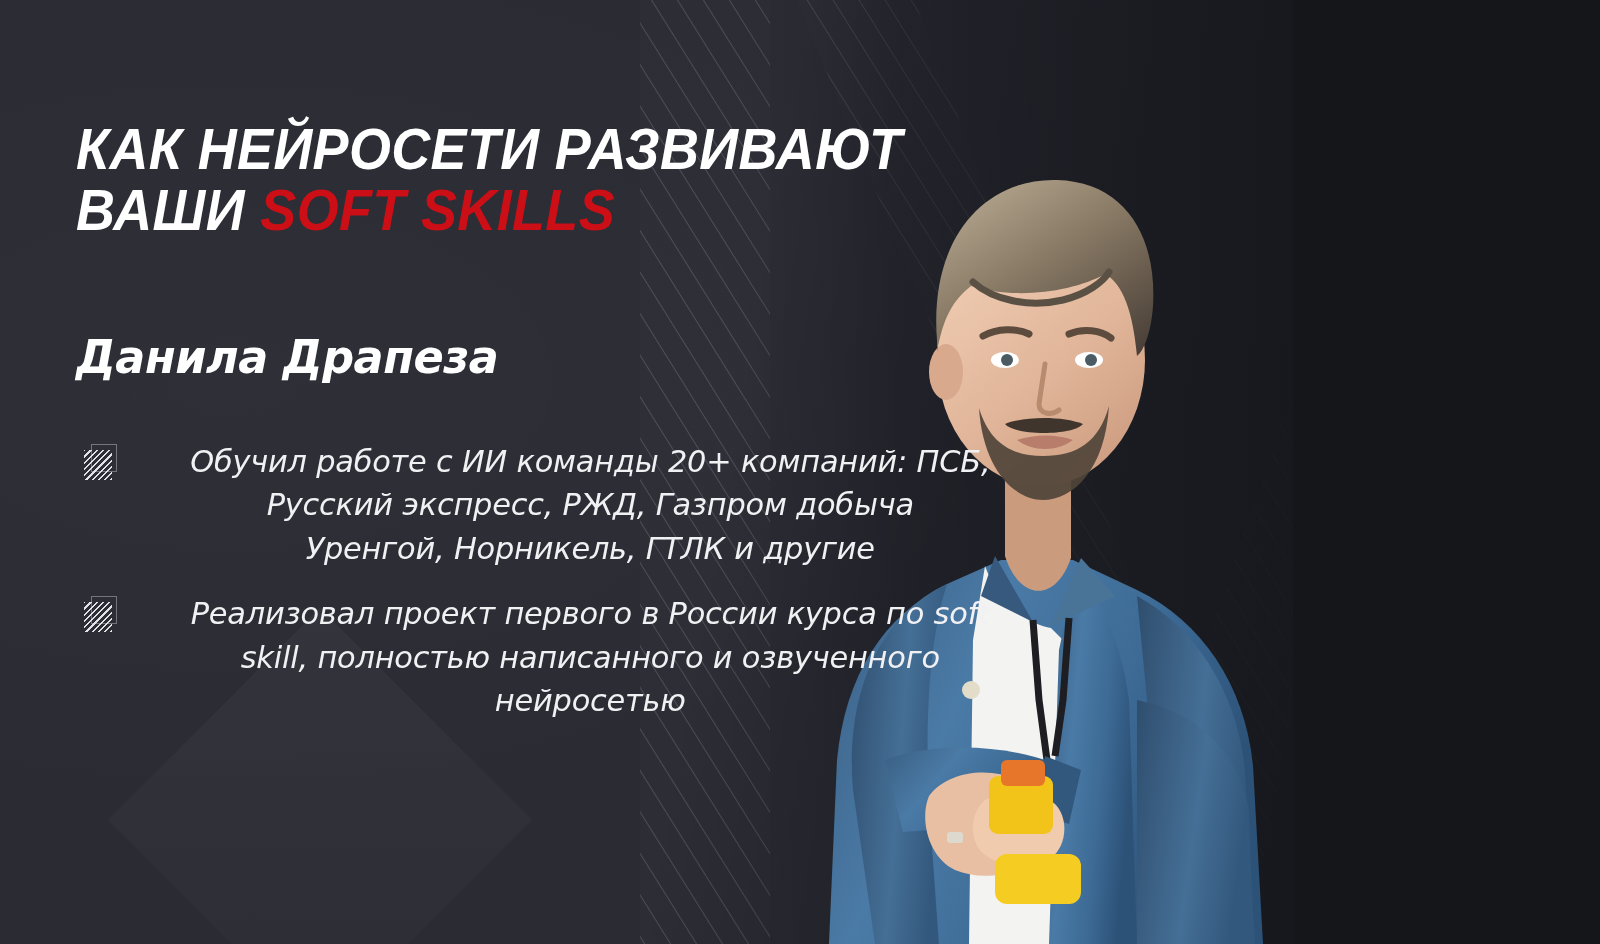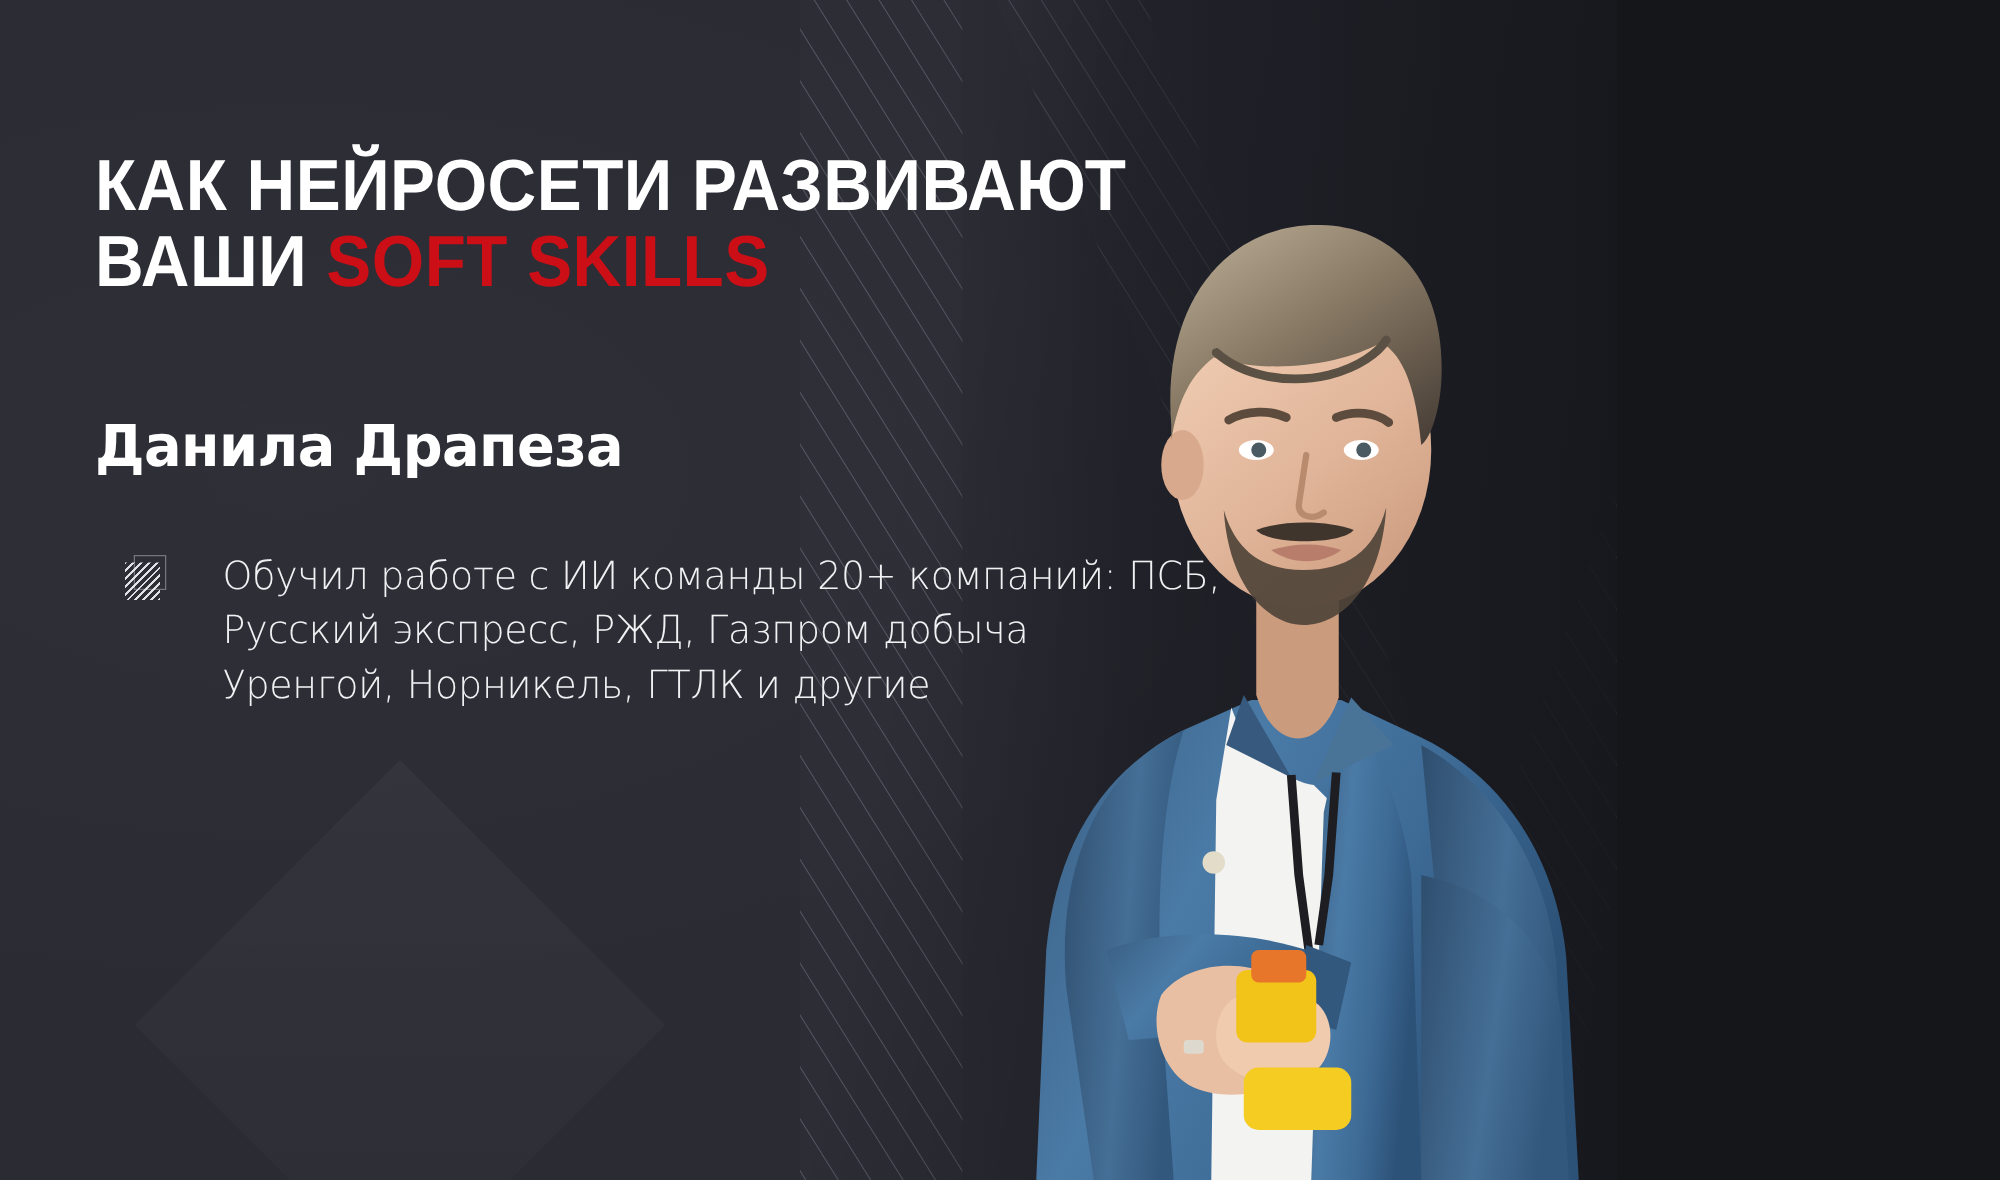--- a/index.html
+++ b/index.html
@@ -9,20 +9,21 @@
     background: #15161a;
   }
 
   .slide {
     position: relative;
     width: 1293px;
     height: 944px;
     overflow: hidden;
     background: #2a2b33;
     font-family: "Liberation Sans", sans-serif;
+    font-style: italic;
     -webkit-font-smoothing: antialiased;
   }
 
   
 
   .bg-base {
     position: absolute;
     inset: 0;
     background: #2a2b33;
   }
@@ -108,25 +109,26 @@
     line-height: 1.1;
     letter-spacing: -0.5px;
     color: #ffffff;
     transform: scaleX(0.97);
     transform-origin: left center;
   }
 
   .bullets {
     position: absolute;
     top: 440px;
-    left: 16px;
+    left: 0;
     width: 960px;
     list-style: none;
     margin: 0;
     padding: 0;
+    text-align: center;
   }
 
   .bullet {
     position: relative;
     display: block;
     padding-left: 86px;
     margin-bottom: 22px;
     min-height: 44px;
   }
 
@@ -338,17 +340,26 @@
         <span class="bullet-marker">
           <span class="marker-outline"></span>
           <span class="marker-hatch"></span>
         </span>
         <span class="bullet-text">Обучил работе с ИИ команды 20+ компаний: ПСБ,
 Русский экспресс, РЖД, Газпром добыча
 Уренгой, Норникель, ГТЛК и другие</span>
       </li>
 
 
+      <li class="bullet">
+        <span class="bullet-marker">
+          <span class="marker-outline"></span>
+          <span class="marker-hatch"></span>
+        </span>
+        <span class="bullet-text">Реализовал проект первого в России курса по soft
+skill, полностью написанного и озвученного
+нейросетью</span>
+      </li>
 
     </ul>
   </div>
 
 </div>
 
 </body></html>

